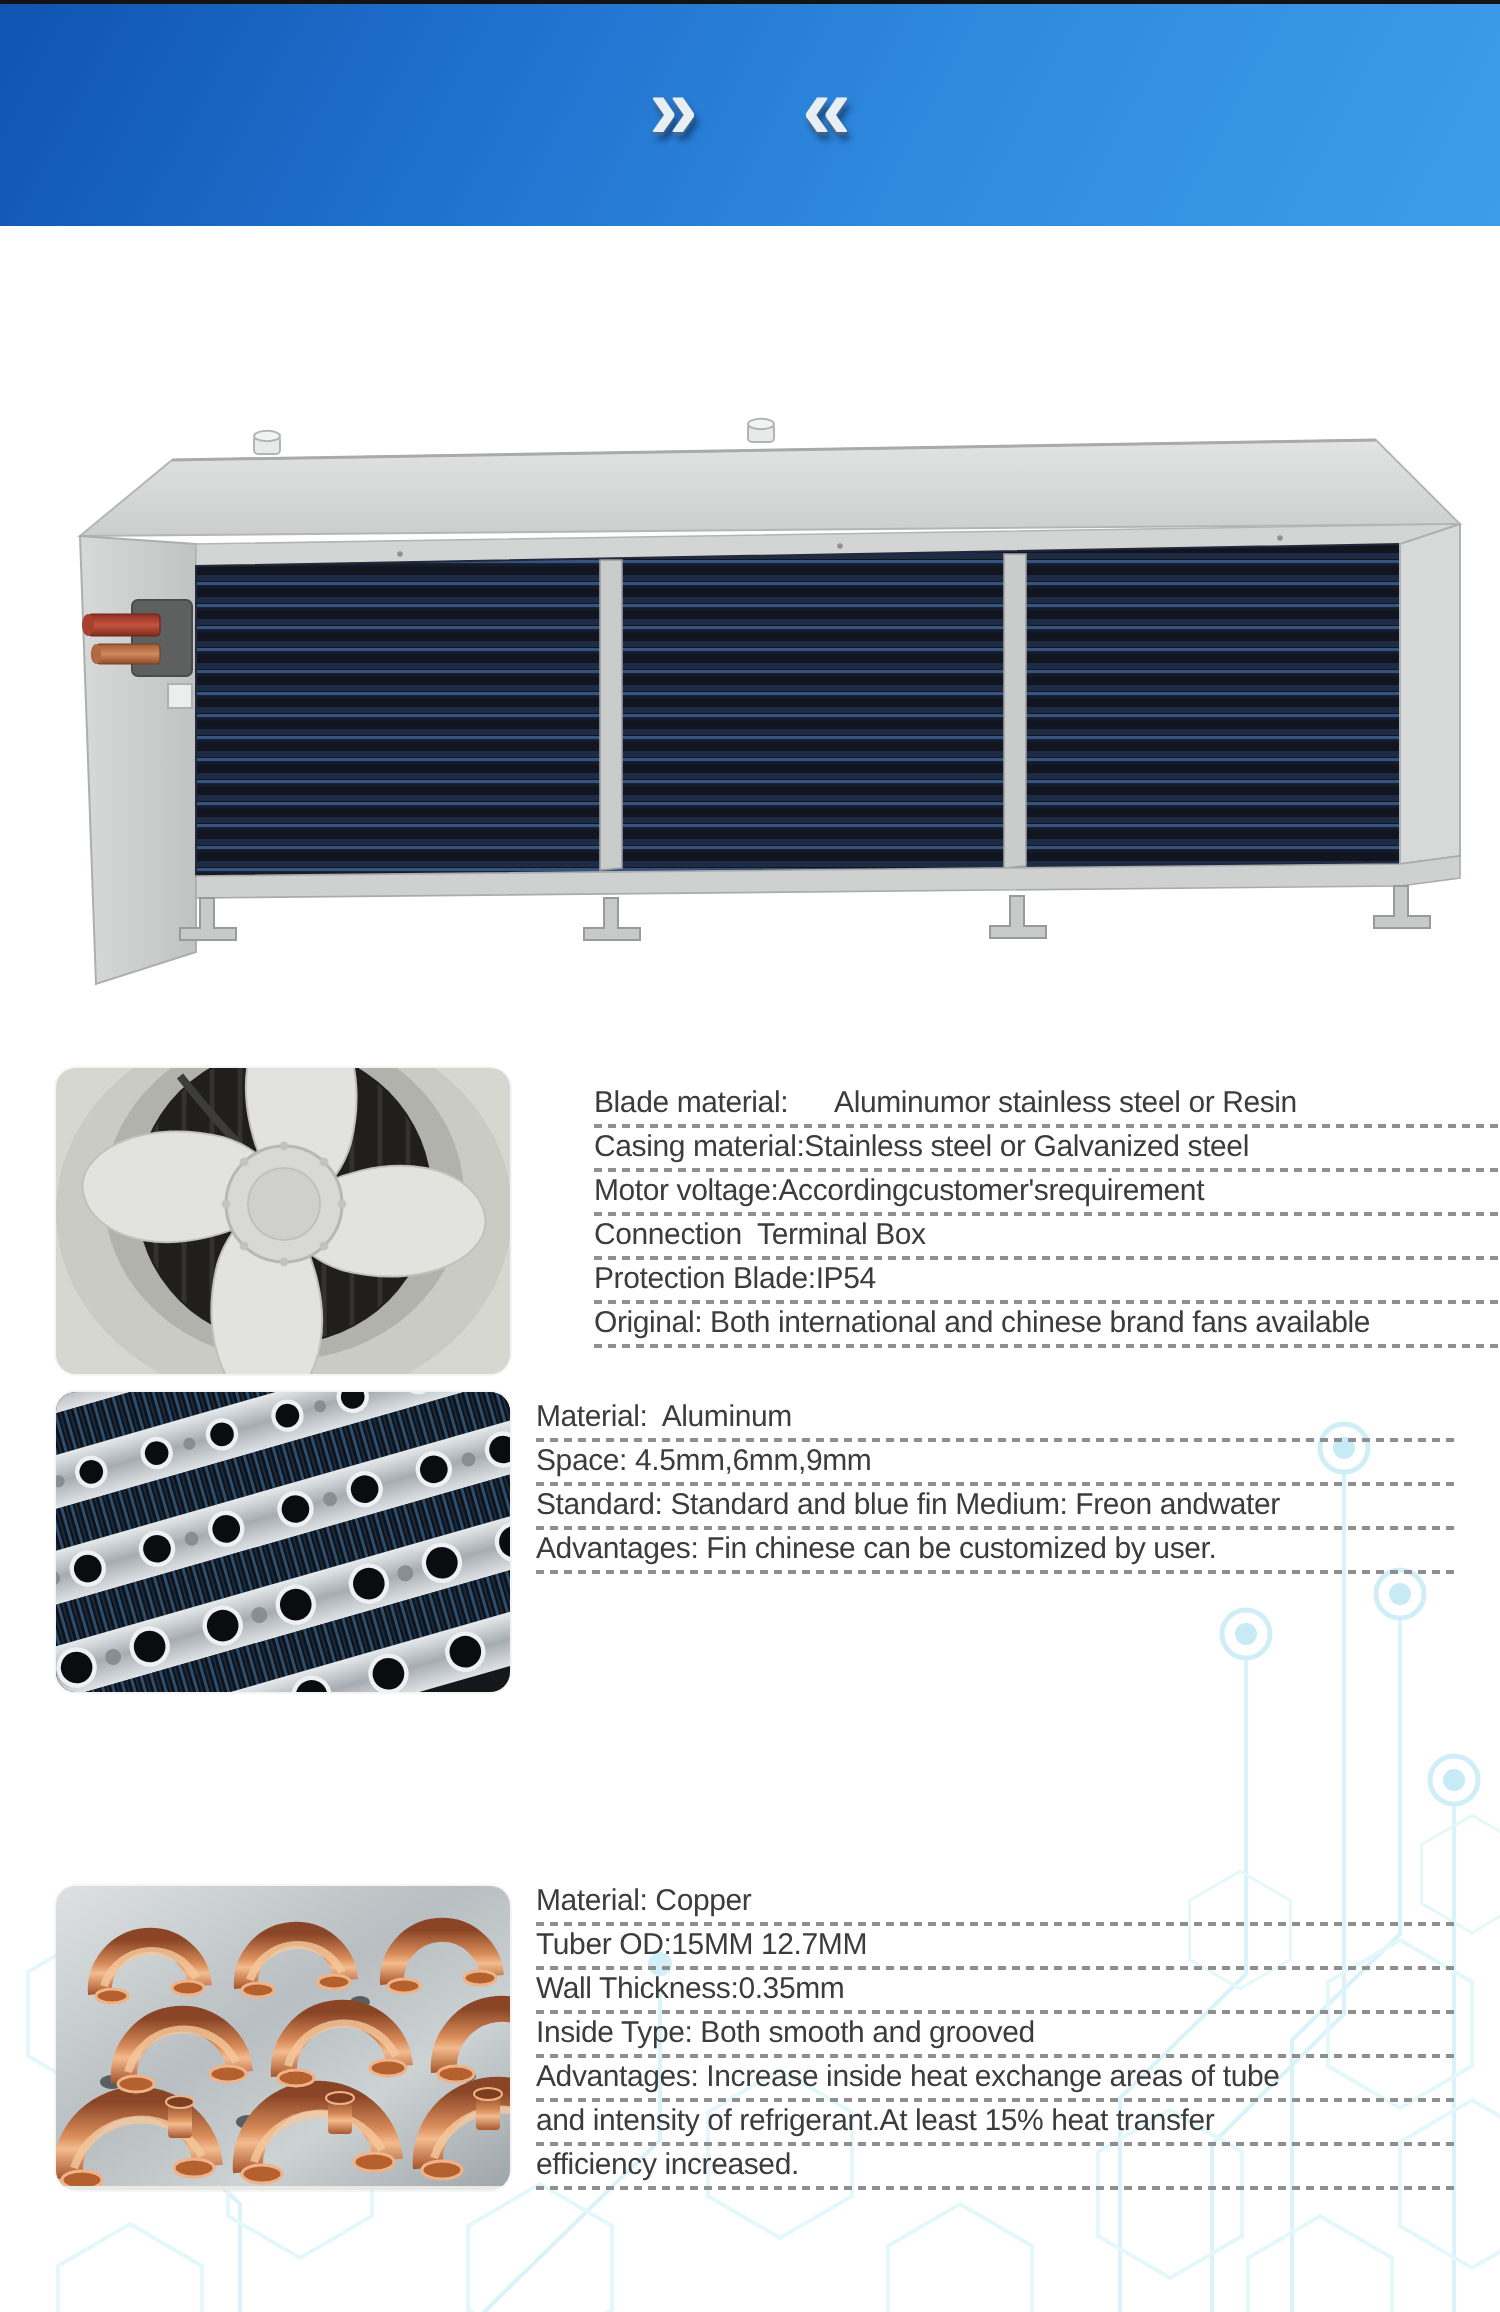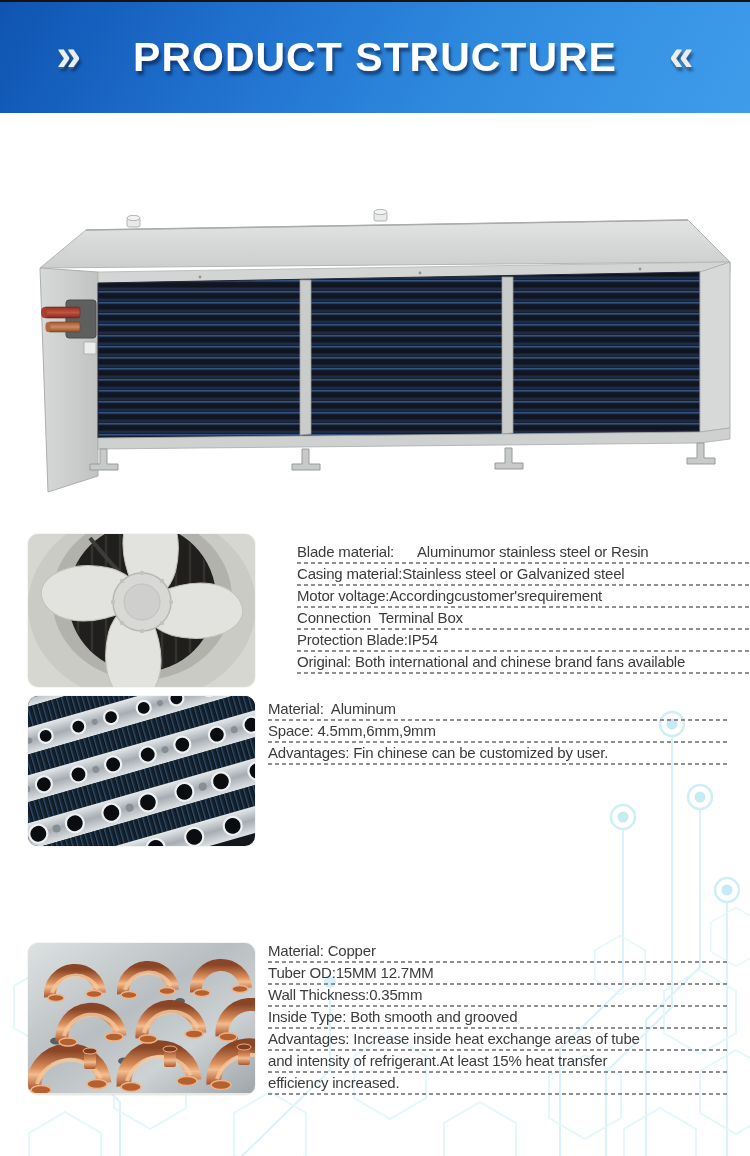--- a/index.html
+++ b/index.html
@@ -100,21 +100,20 @@
           <circle cx="623" cy="815" r="12" fill="#ffffff" stroke="#cfeef7" stroke-width="2.5"></circle>
           <circle cx="623" cy="815" r="5.5" fill="#c6ebf5"></circle>
         </g>
       <circle cx="330" cy="980" r="6" fill="#d3f0f8"></circle>
       <circle cx="60" cy="1030" r="6" fill="#d3f0f8"></circle>
     </g>
   </svg>
 
   <header class="banner">
     <span class="chev">»</span>
-    <h1>PRODUCT STRUCTURE</h1>
     <span class="chev">«</span>
   </header>
 
   <div class="hero">
     <svg width="750" height="412" viewBox="0 0 750 412">
       <defs>
         <linearGradient id="gTop" x1="0" y1="0" x2="0" y2="1">
           <stop offset="0" stop-color="#e2e4e3"></stop>
             <stop offset="1" stop-color="#cbcecd"></stop>
         </linearGradient>
@@ -338,20 +337,21 @@
             <circle cx="16" cy="107" r="4"></circle>
               <circle cx="92" cy="107" r="4"></circle>
               <circle cx="168" cy="107" r="4"></circle>
           </g>
         </g>
       </svg>
     </div>
     <div class="rows">
       <div class="spec-line">Material:  Aluminum</div>
       <div class="spec-line">Space: 4.5mm,6mm,9mm</div>
+      <div class="spec-line">Standard: Standard and blue fin Medium: Freon andwater</div>
       <div class="spec-line">Advantages: Fin chinese can be customized by user.</div>
     </div>
   </section>
 
   <section class="spec-section" id="section-copper">
     <div class="photo">
       <svg width="227" height="150" viewBox="0 0 227 150">
         <defs>
           <linearGradient id="gPlate" x1="0" y1="0" x2="1" y2="1">
             <stop offset="0" stop-color="#dde1e2"></stop>

